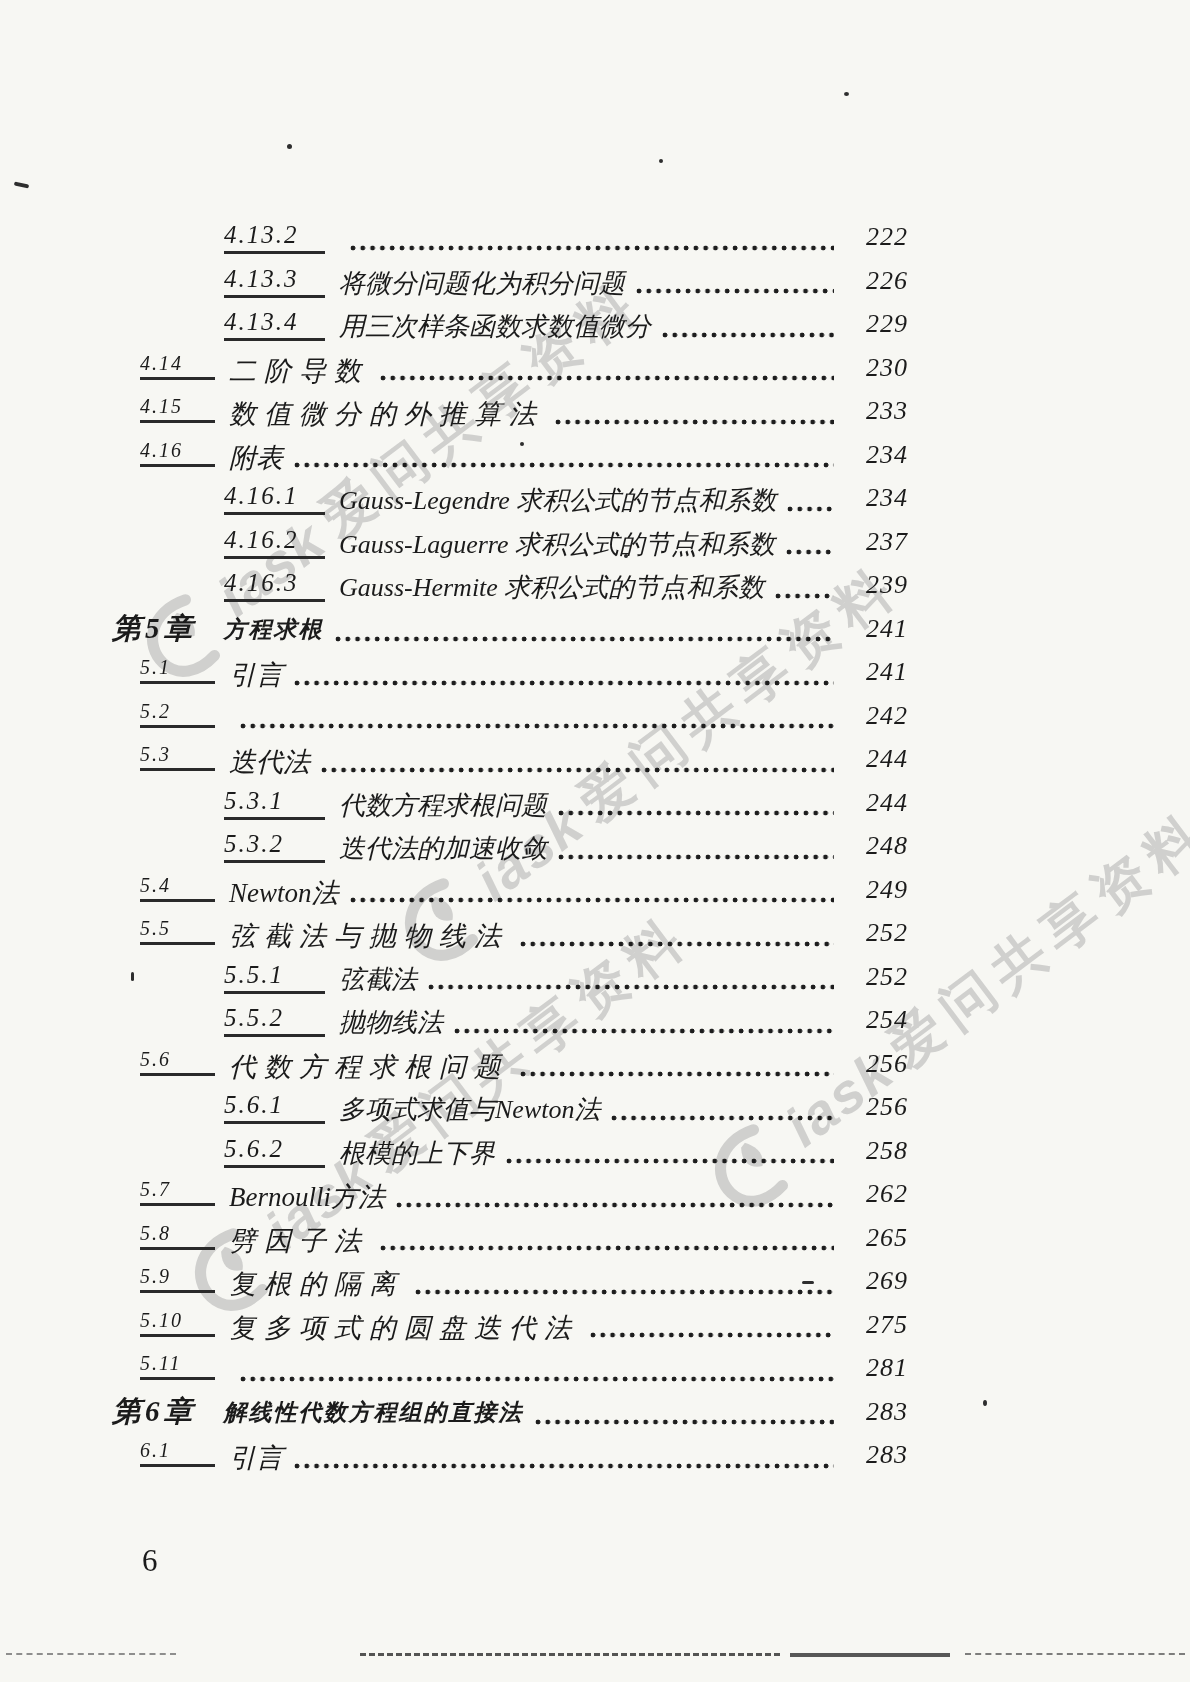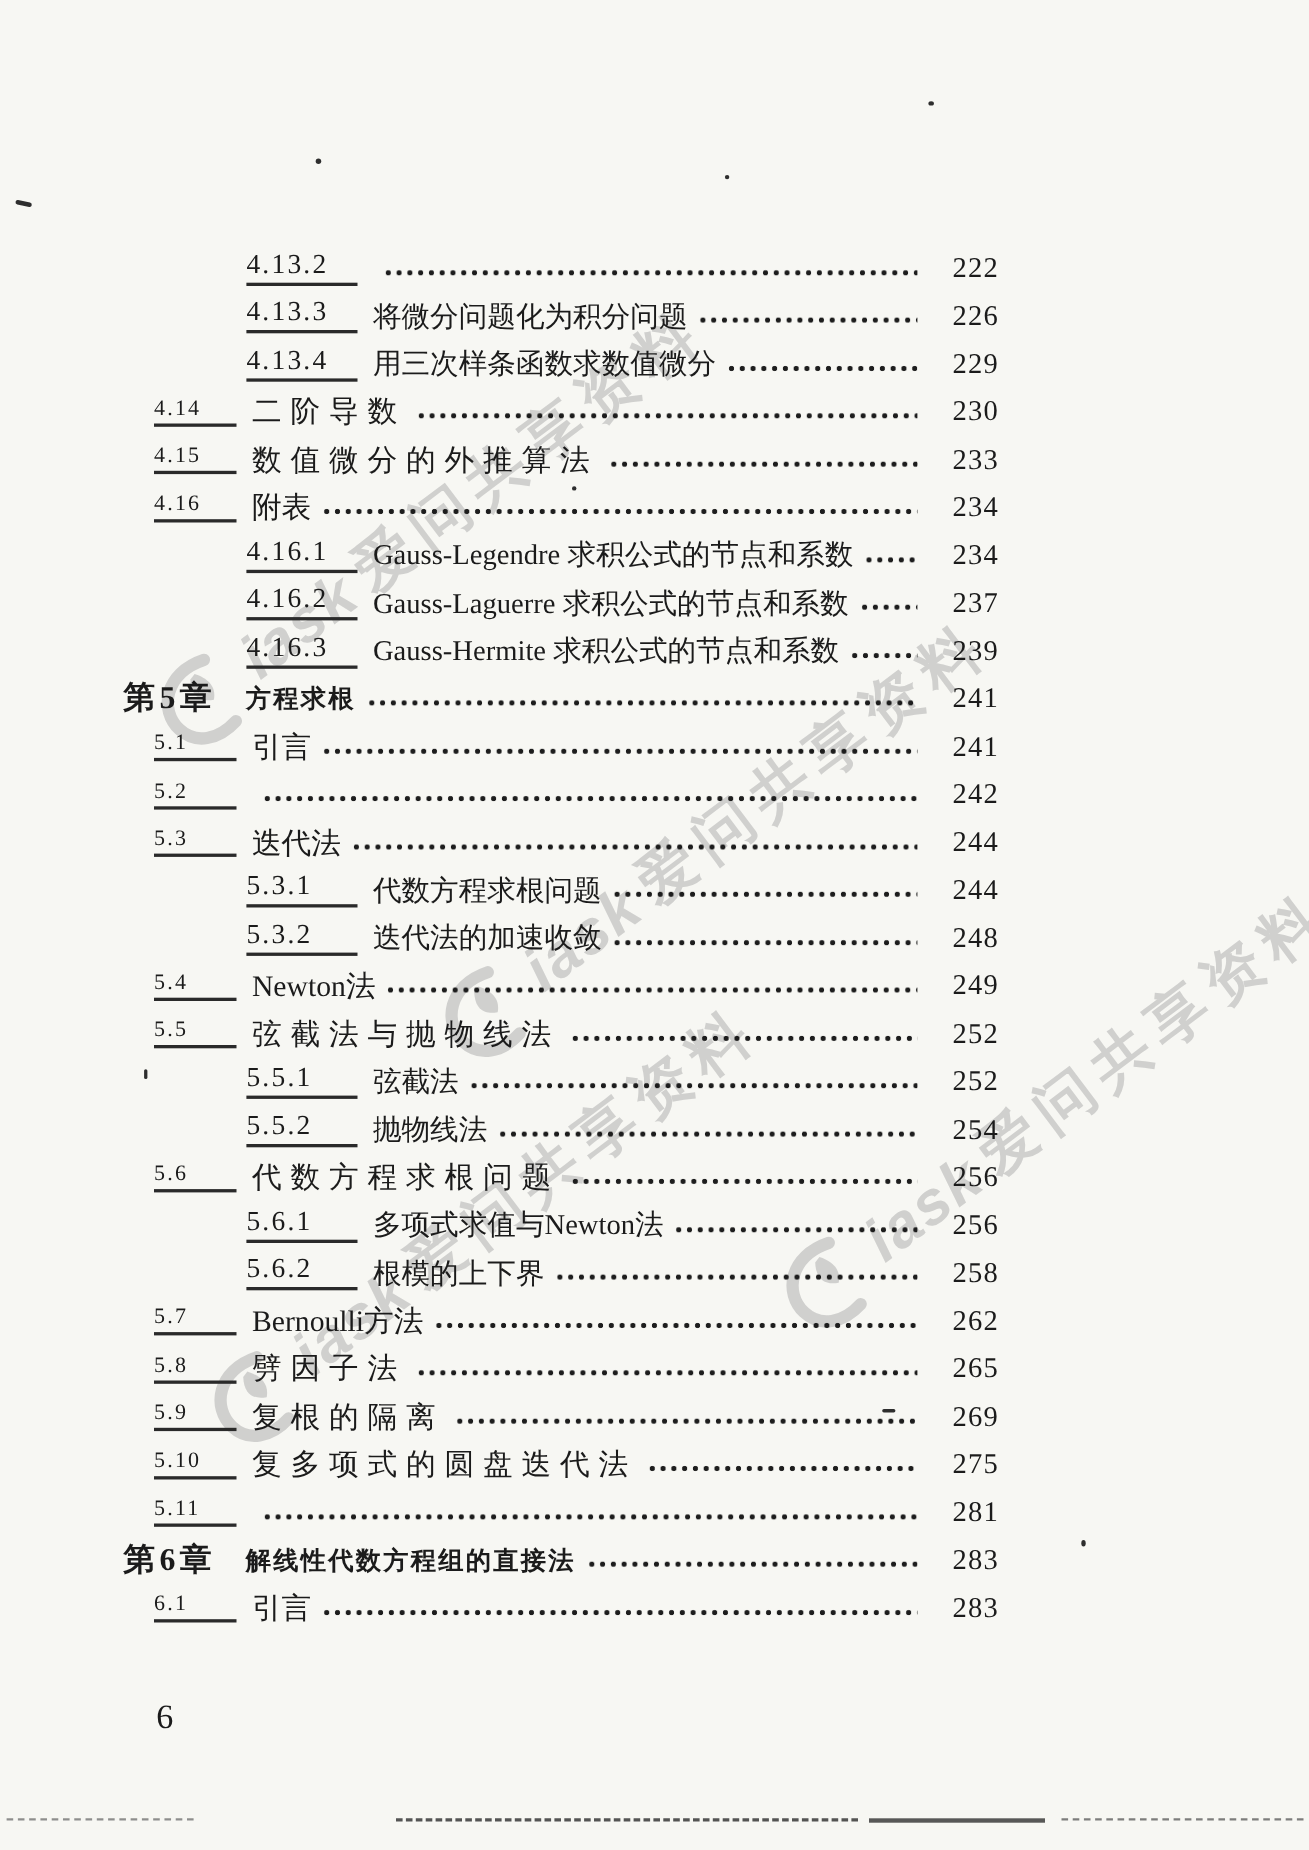--- a/index.html
+++ b/index.html
@@ -1,19 +1,19 @@
 <!DOCTYPE html>
 <html><head>
 <meta charset="utf-8">
 <style>
   html,body{margin:0;padding:0;background:#e9e9e7;}
   .page{position:relative;width:1190px;height:1682px;background:#f7f7f3;overflow:hidden;
         font-family:"Liberation Serif","DejaVu Serif",serif;color:#1b1b1b;}
   .toc{position:absolute;left:0;top:222px;right:0;}
-  .row{display:flex;align-items:center;height:43.5px;padding-right:282px;position:relative;z-index:2;}
+  .row{display:flex;align-items:flex-start;height:43.5px;padding-right:282px;position:relative;z-index:2;font-style:italic;}
   .num{font-size:20px;letter-spacing:2px;line-height:1;border-bottom:3px solid #2a2a2a;
        padding:0 3px 4px 0;margin-right:14px;white-space:pre;}
   .title{font-size:27px;white-space:pre;}
   .pagenum{font-size:26px;min-width:64px;text-align:right;letter-spacing:1px;}
   .leader{flex:1;height:8px;align-self:center;margin:8px 10px 0 10px;
           background-image:radial-gradient(circle at 4px 4px,#1d1d1d 2.1px,rgba(0,0,0,0) 2.7px);
           background-size:9.8px 8px;background-repeat:repeat-x;}
   .lv1{padding-left:112px;}
   .lv2{padding-left:140px;}
   .lv3{padding-left:224px;}

